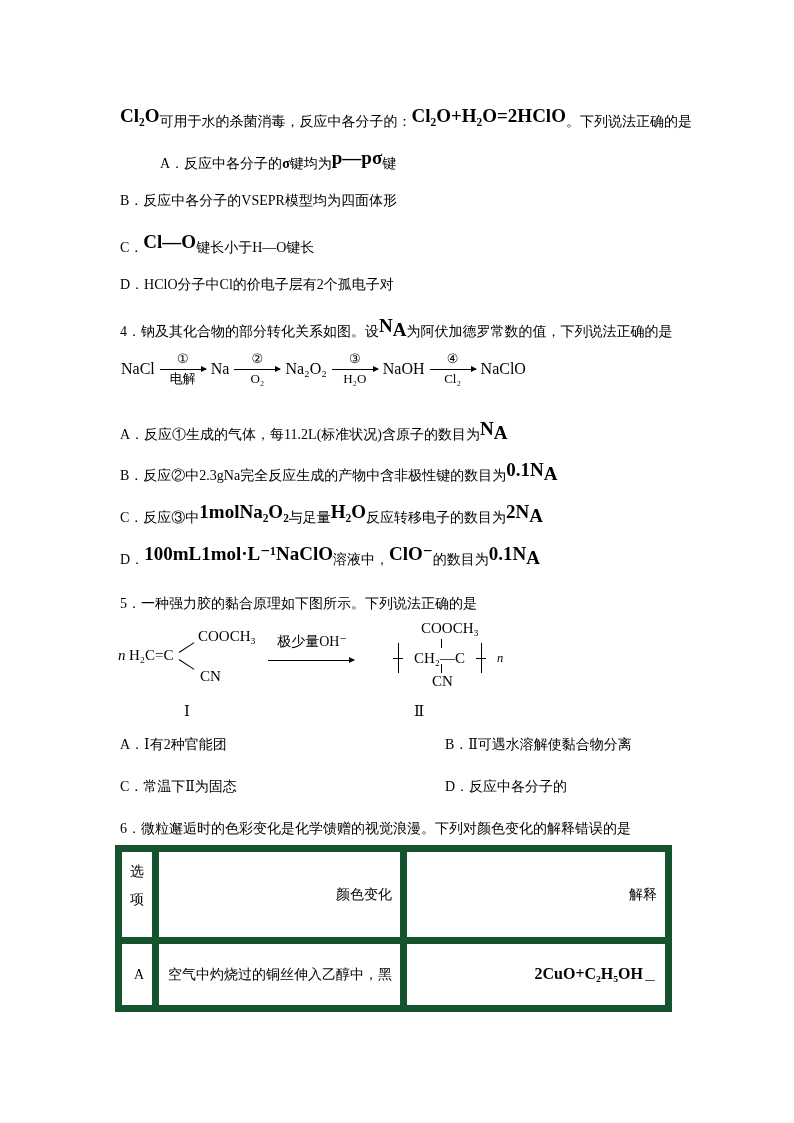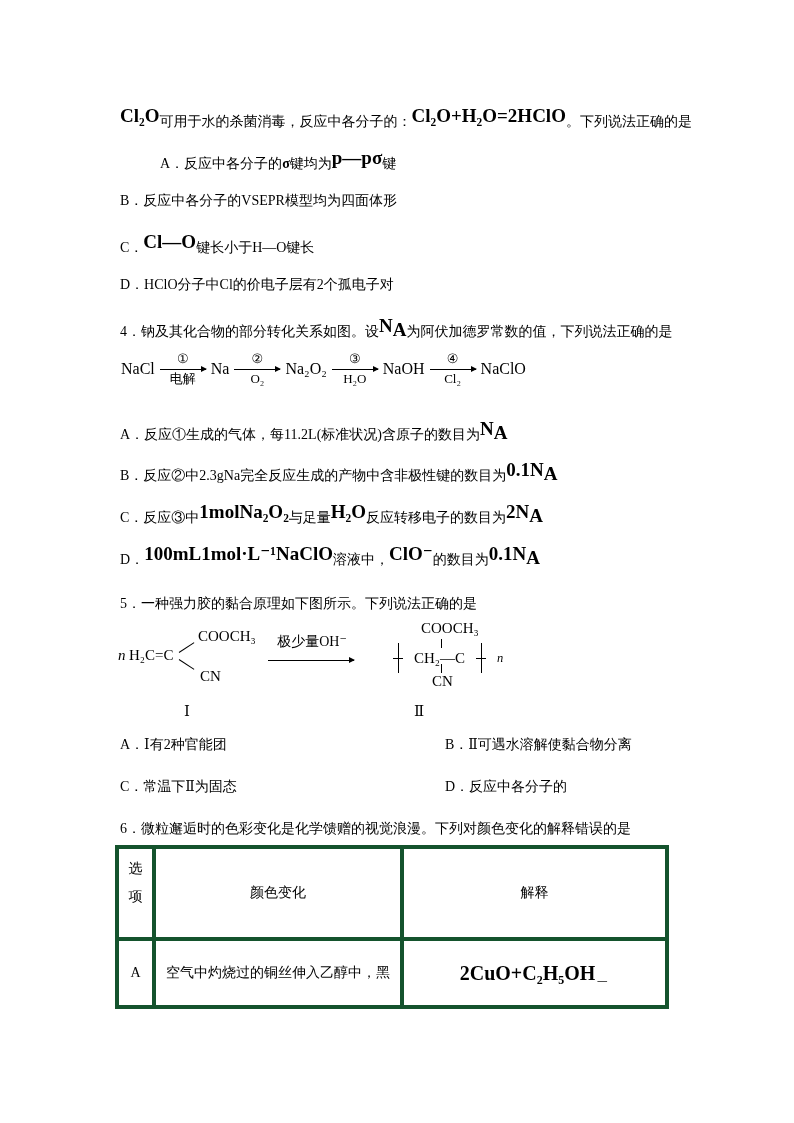--- a/index.html
+++ b/index.html
@@ -1,21 +1,21 @@
 <!DOCTYPE html>
 <html><head>
 <meta charset="utf-8">
 <style>
   html,body{margin:0;padding:0;}
   body{width:794px;height:1123px;background:#ffffff;color:#000;
        font-family:"Liberation Serif","DejaVu Serif",serif;}
   .page{position:relative;width:794px;height:1123px;background:#fff;overflow:hidden;}
   .line{position:absolute;font-size:14px;line-height:1.4;white-space:nowrap;}
   .chem{font-weight:bold;font-family:"Liberation Serif","DejaVu Serif",serif;}
-  .big{font-size:20px;}
+  .big{font-size:16px;}
   .fgroup{position:relative;top:-4px;display:inline-block;}
   .fgroup .chem{font-size:19px;}
   sub.fsub{font-size:10px;font-weight:bold;}
   i.coef{font-style:italic;}
 
   
   .rxn{position:absolute;display:flex;align-items:center;}
   .rxn .sp{font-size:16px;padding:0 3px;}
   .rxn .ar{display:inline-flex;flex-direction:column;align-items:center;
            font-size:13px;line-height:1.15;padding:0 2px;}
@@ -29,21 +29,21 @@
   .bond{position:absolute;height:1px;width:18px;background:#000;transform-origin:left center;}
   .vbond{position:absolute;width:1px;background:#000;}
   .pbracket{position:relative;width:10px;height:30px;display:inline-block;}
   .pbracket::before{content:"";position:absolute;left:50%;top:0;width:1px;height:100%;background:#000;}
   .pbracket::after{content:"";position:absolute;top:50%;left:0;width:100%;height:1px;background:#000;}
   .pmain{display:flex;align-items:center;}
   .arrowlabel{text-align:center;font-size:14px;}
 
   
   .q6-table{position:absolute;left:115px;top:845px;border-collapse:collapse;table-layout:fixed;}
-  .q6-table th,.q6-table td{border:4px solid #14532d;font-weight:normal;text-align:center;
+  .q6-table th,.q6-table td{border:7px solid #14532d;font-weight:normal;text-align:right;
                             vertical-align:middle;padding:6px 8px;font-size:14px;}
   .q6-table tr.head{height:92px;}
   .q6-table tr.rowA{height:68px;}
   .q6-table th.c1{vertical-align:top;word-break:break-all;line-height:2;}
 </style>
 </head>
 <body>
 
 <div class="page">
 

